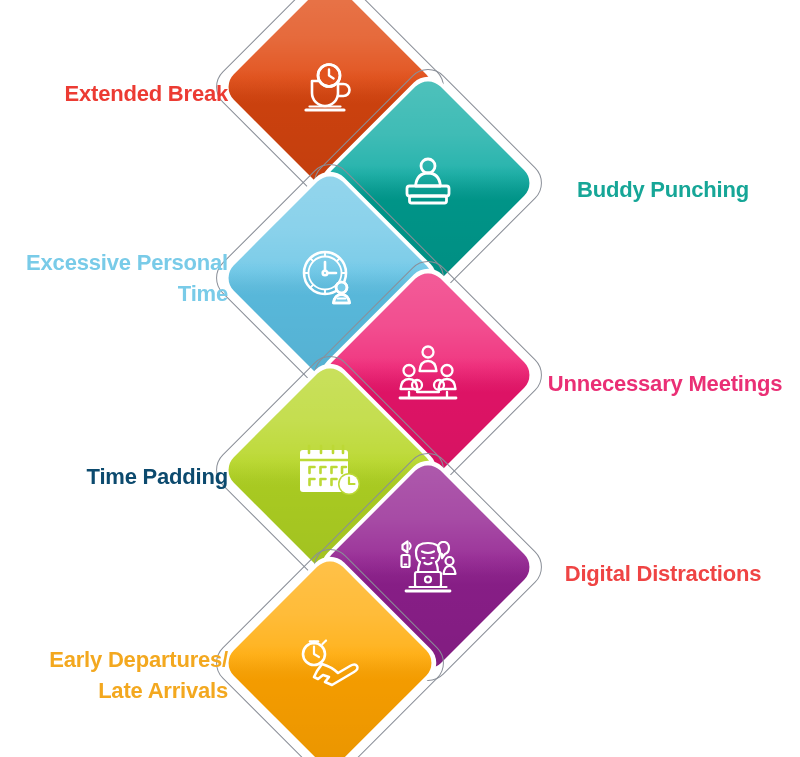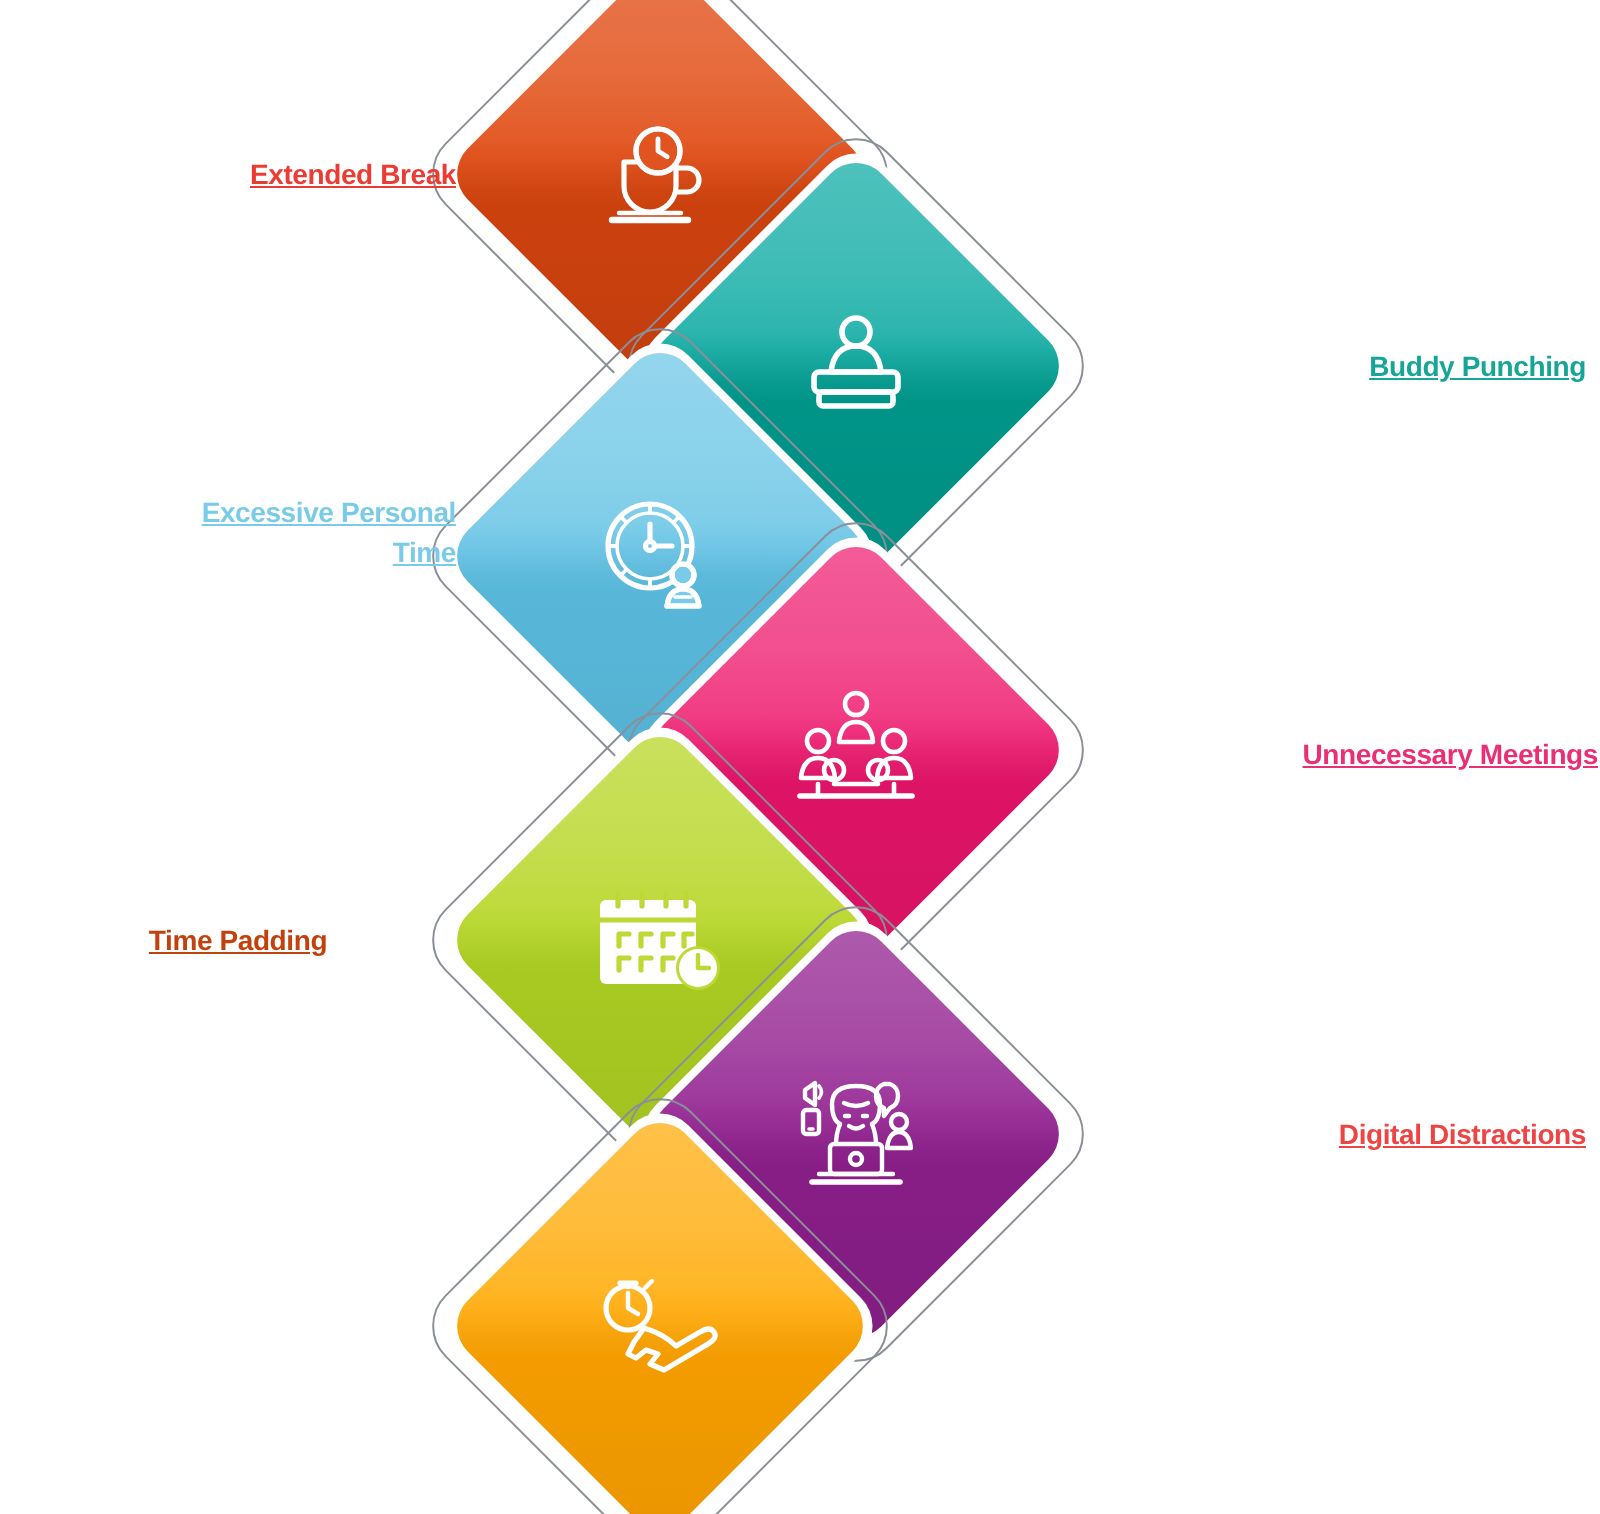--- a/index.html
+++ b/index.html
@@ -91,31 +91,30 @@
     pointer-events: none;
   }
   .node .icon svg {
     display: block;
   }
 
   
   .label {
     position: absolute;
     font-weight: bold;
-    font-size: 14px;
+    font-size: 22px;
     line-height: 1.42;
     letter-spacing: -0.2px;
     white-space: pre-line;
-    text-decoration: underline;
   }
   .label.right-aligned {
     text-align: right;
   }
   .label.left-aligned {
-    text-align: right;
+    text-align: center;
   }
 </style>
 </head>
 <body>
 
 <div id="stage" style="background: rgb(255, 255, 255);">
     <div class="node" style="left: 243px; top: 0px;">
       <div class="outline"></div>
       <div class="ring"></div>
       <div class="tile" style="background: linear-gradient(135deg, rgb(226, 84, 31) 0%, rgb(226, 84, 31) 42%, rgb(212, 68, 15) 58%, rgb(212, 68, 15) 100%);">
@@ -234,21 +233,21 @@
             <path d="M46 3 v7"></path>
       </g>
       <circle cx="52" cy="41" r="11" fill="#bcd935" stroke="none"></circle>
       <circle cx="52" cy="41" r="9.5" fill="#ffffff" stroke="none"></circle>
       <g stroke="#bcd935" stroke-width="2.2">
         <path d="M52 34.5 V41 H57.5"></path>
       </g>
     </svg>
       </div>
     </div>
-    <div class="label right-aligned" style="left: 10px; top: 461px; width: 218px; color: #c2410c; text-align: center;">Time Padding</div>
+    <div class="label right-aligned" style="left: 10px; top: 461px; width: 218px; color: #0c4a6e;">Time Padding</div>
     <div class="node" style="left: 341px; top: 480px;">
       <div class="outline"></div>
       <div class="ring"></div>
       <div class="tile" style="background: linear-gradient(135deg, rgb(154, 49, 152) 0%, rgb(154, 49, 152) 42%, rgb(141, 31, 140) 58%, rgb(141, 31, 140) 100%);">
         <div class="sheen"></div>
       </div>
       <div class="icon">
     <svg width="68" height="62" viewBox="0 0 68 62" fill="none" stroke="#ffffff" stroke-width="2.2" stroke-linecap="round" stroke-linejoin="round">
       <path d="M26 26 q-4 -2 -4 -10 q0 -9 12 -9 q12 0 12 9 q0 8 -4 10"></path>
       <path d="M28 15.5 q6 3 12 0"></path>
@@ -281,13 +280,15 @@
     <svg width="66" height="60" viewBox="0 0 66 60" fill="none" stroke="#ffffff" stroke-width="2.6" stroke-linecap="round" stroke-linejoin="round">
       <circle cx="17" cy="21" r="11"></circle>
       <path d="M17 13.5 V21 L22 24" stroke-width="2.2"></path>
       <path d="M13 8.5 h8" stroke-width="2.6"></path>
       <path d="M17 8.5 v2" stroke-width="2.2"></path>
       <path d="M25.5 11 l3.5 -3.5" stroke-width="2.2"></path>
       <path d="M25 31 q10 3 16 9 l12 -7 q5 -3 7 0 q2 3 -3 6 l-22 13 l-7 -3 l4 -5 l-6 -2 l-5 4 l-4 -2 l3 -6 z" stroke-width="2.6" stroke-linejoin="round"></path>
     </svg>
       </div>
     </div>
+    <div class="label right-aligned" style="left: 0px; top: 644px; width: 228px; color: rgb(243, 168, 31);">Early Departures/
+Late Arrivals</div>
   </div>
 
 </body></html>

